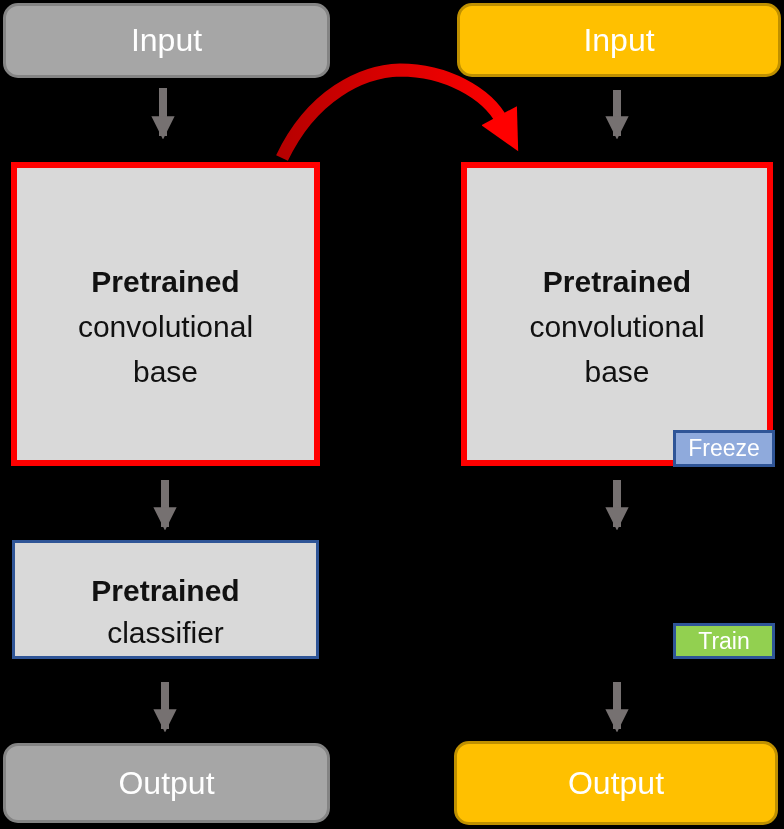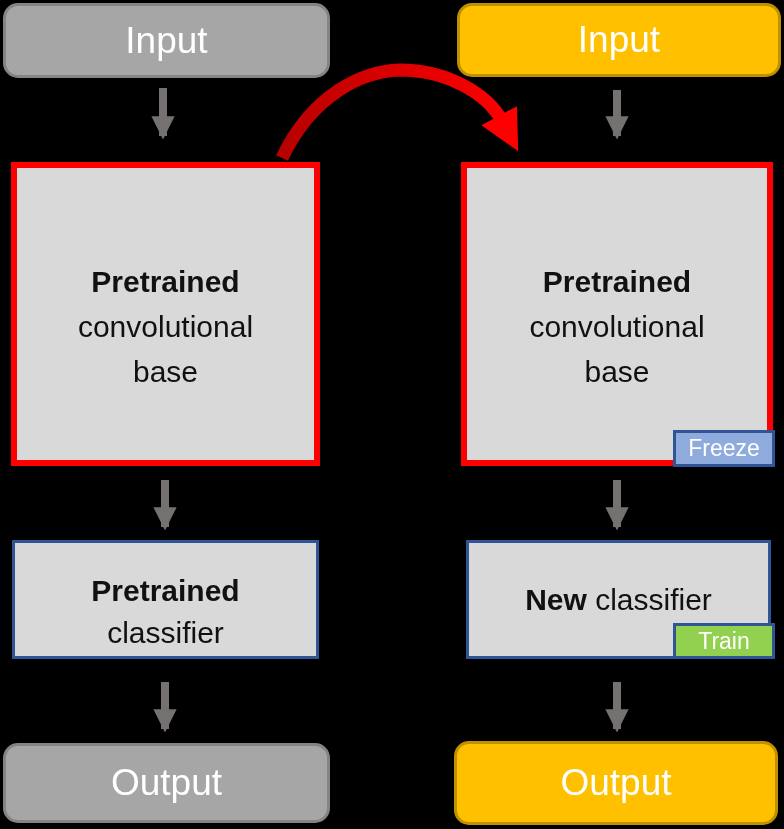--- a/index.html
+++ b/index.html
@@ -20,21 +20,21 @@
   .box {
     position: absolute;
     box-sizing: border-box;
     display: flex;
     align-items: center;
     justify-content: center;
     text-align: center;
   }
   .pill {
     border-radius: 15px;
-    font-size: 37px;
+    font-size: 32px;
     color: #ffffff;
   }
   .pill.gray   { background: var(--gray_fill);   border: 3px solid var(--gray_border); }
   .pill.yellow { background: var(--yellow_fill); border: 3px solid var(--yellow_border); }
   .convbase {
     background: var(--panel_fill);
     border: 6px solid var(--accent_red);
     color: #111111;
     font-size: 30px;
     line-height: 45px;
@@ -129,26 +129,20 @@
   <div class="box pill yellow r-input">
     <span>Input</span>
   </div>
 
   <div class="box convbase r-conv">
     <span class="bold">Pretrained</span>
     <span>convolutional</span>
     <span>base</span>
   </div>
 
-  <div class="box classifier r-clf">
-    <span>
-      <span class="bold">New</span>
-      <span> <span>classifier</span></span>
-    </span>
-  </div>
 
   <div class="box pill yellow r-out">
     <span>Output</span>
   </div>
 
   <div class="badge freeze">
     <span>Freeze</span>
   </div>
   <div class="badge train">
     <span>Train</span>

